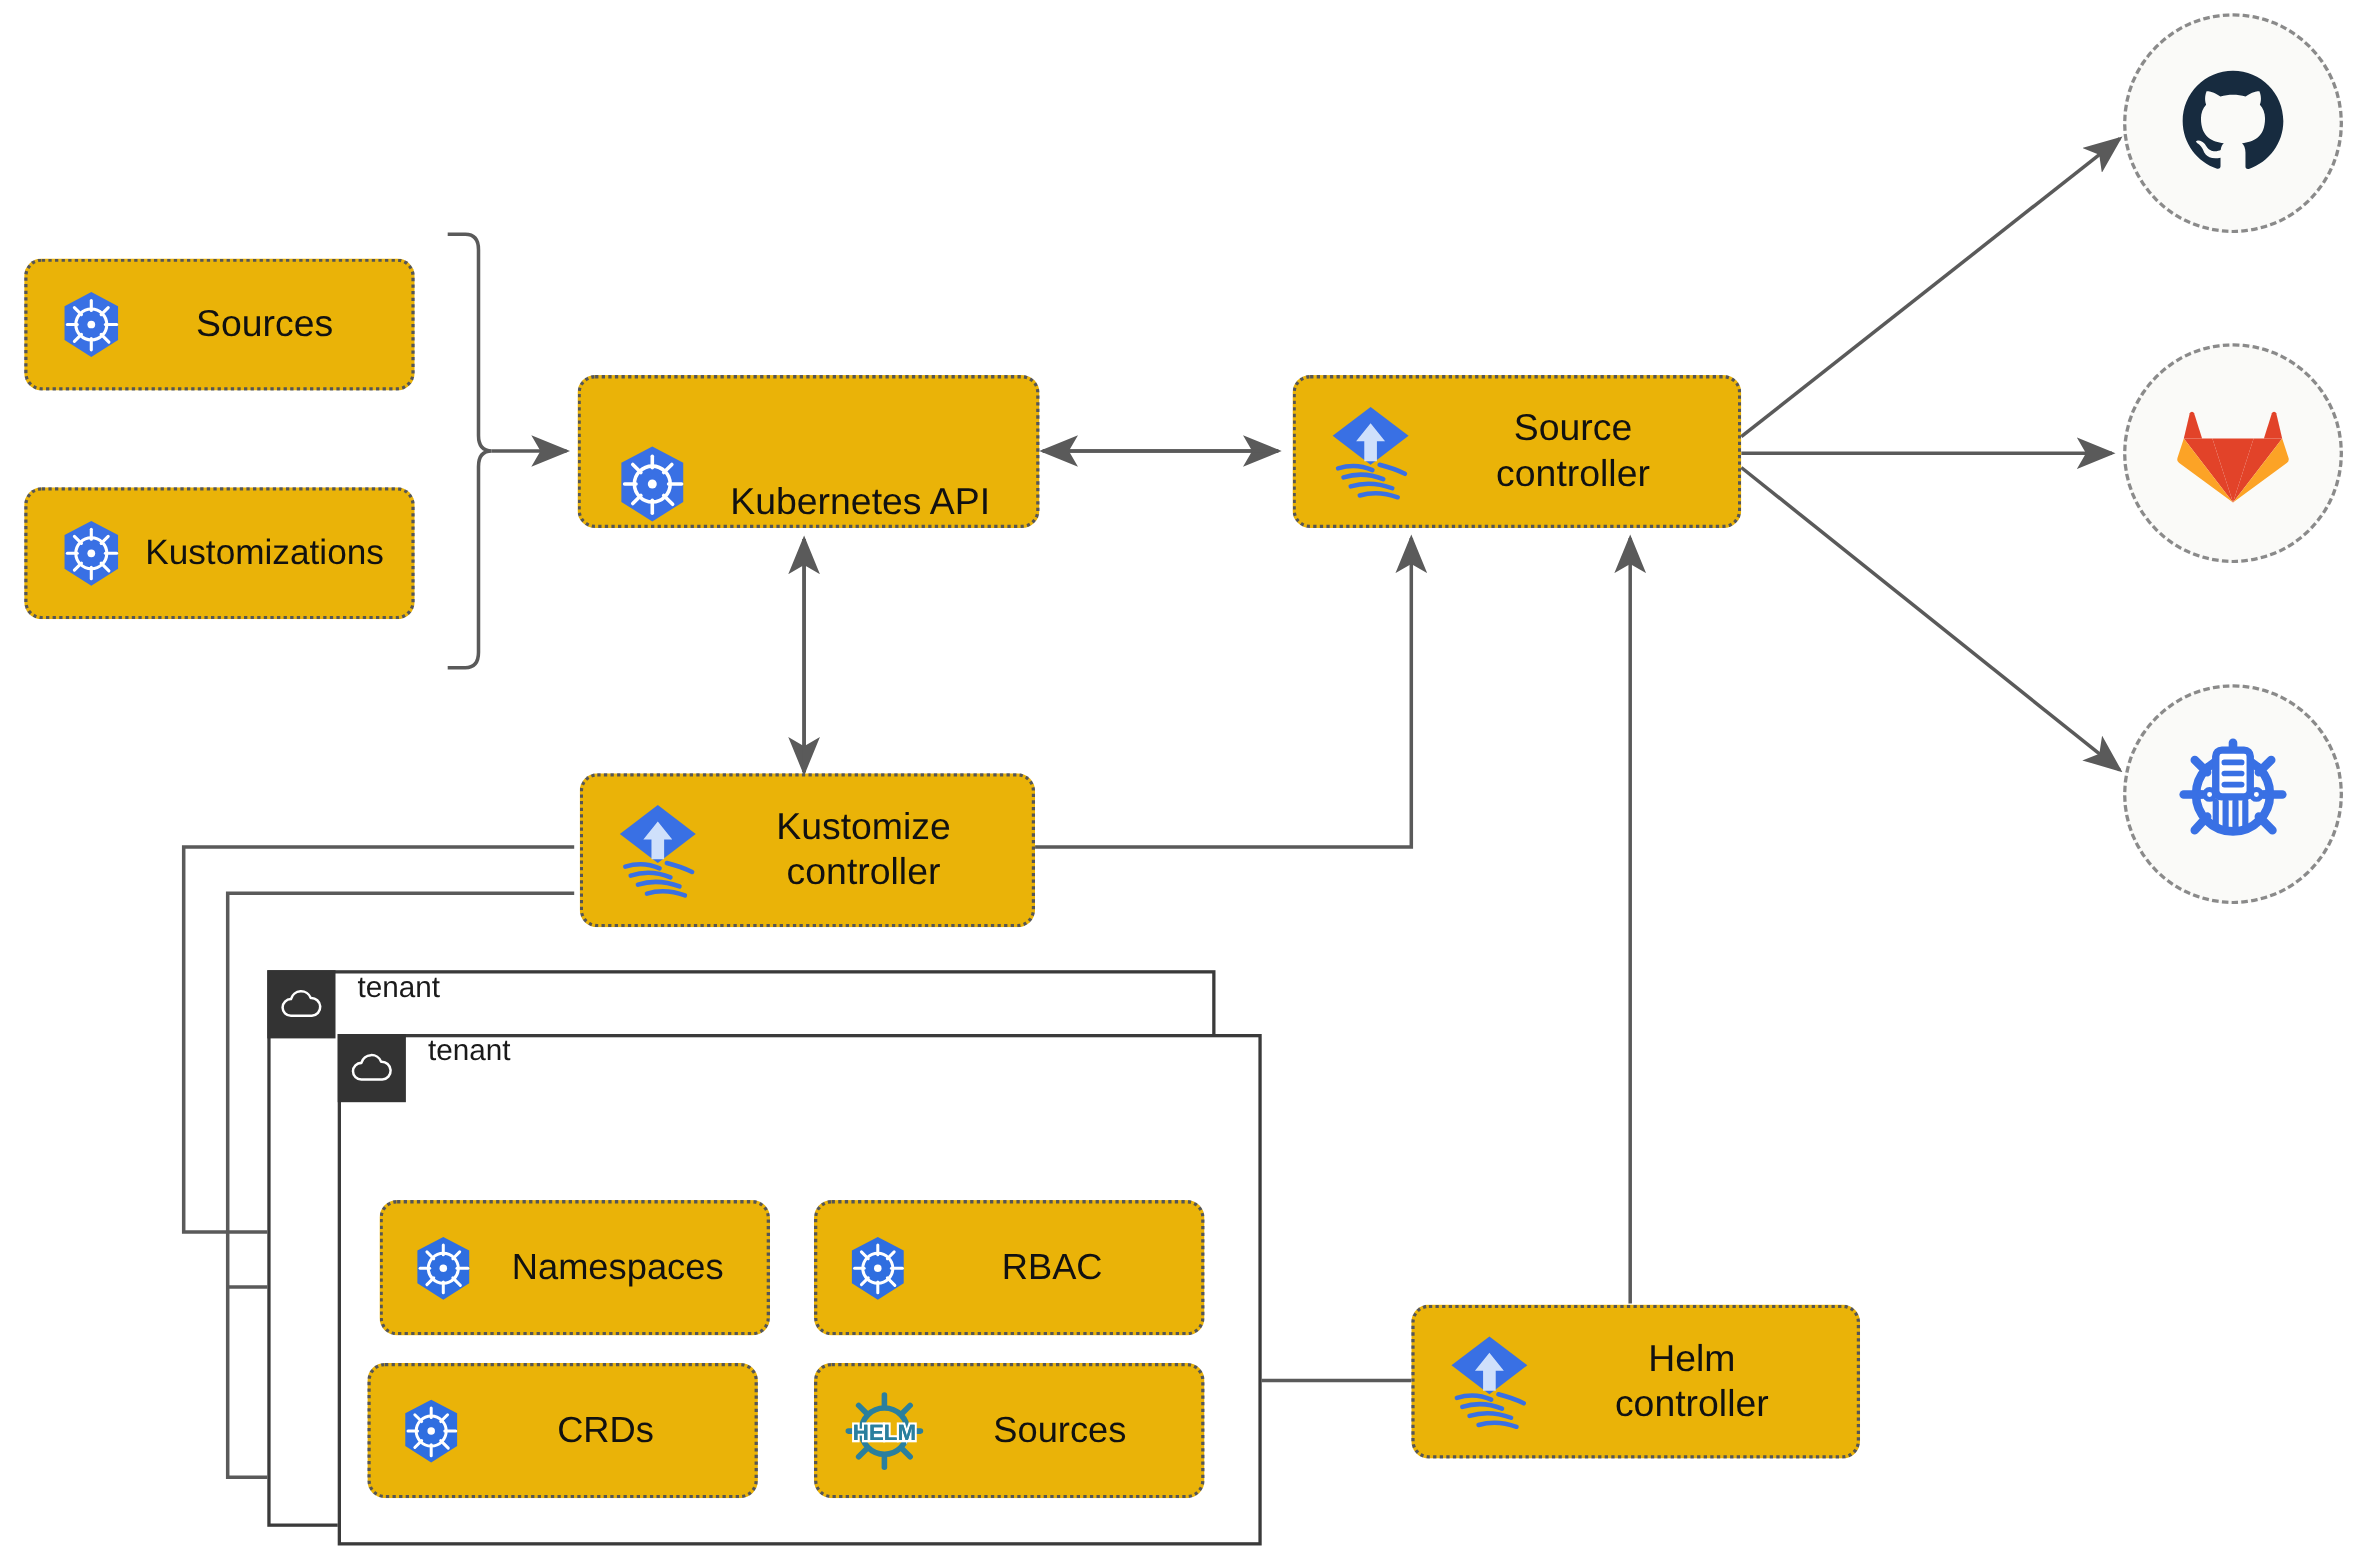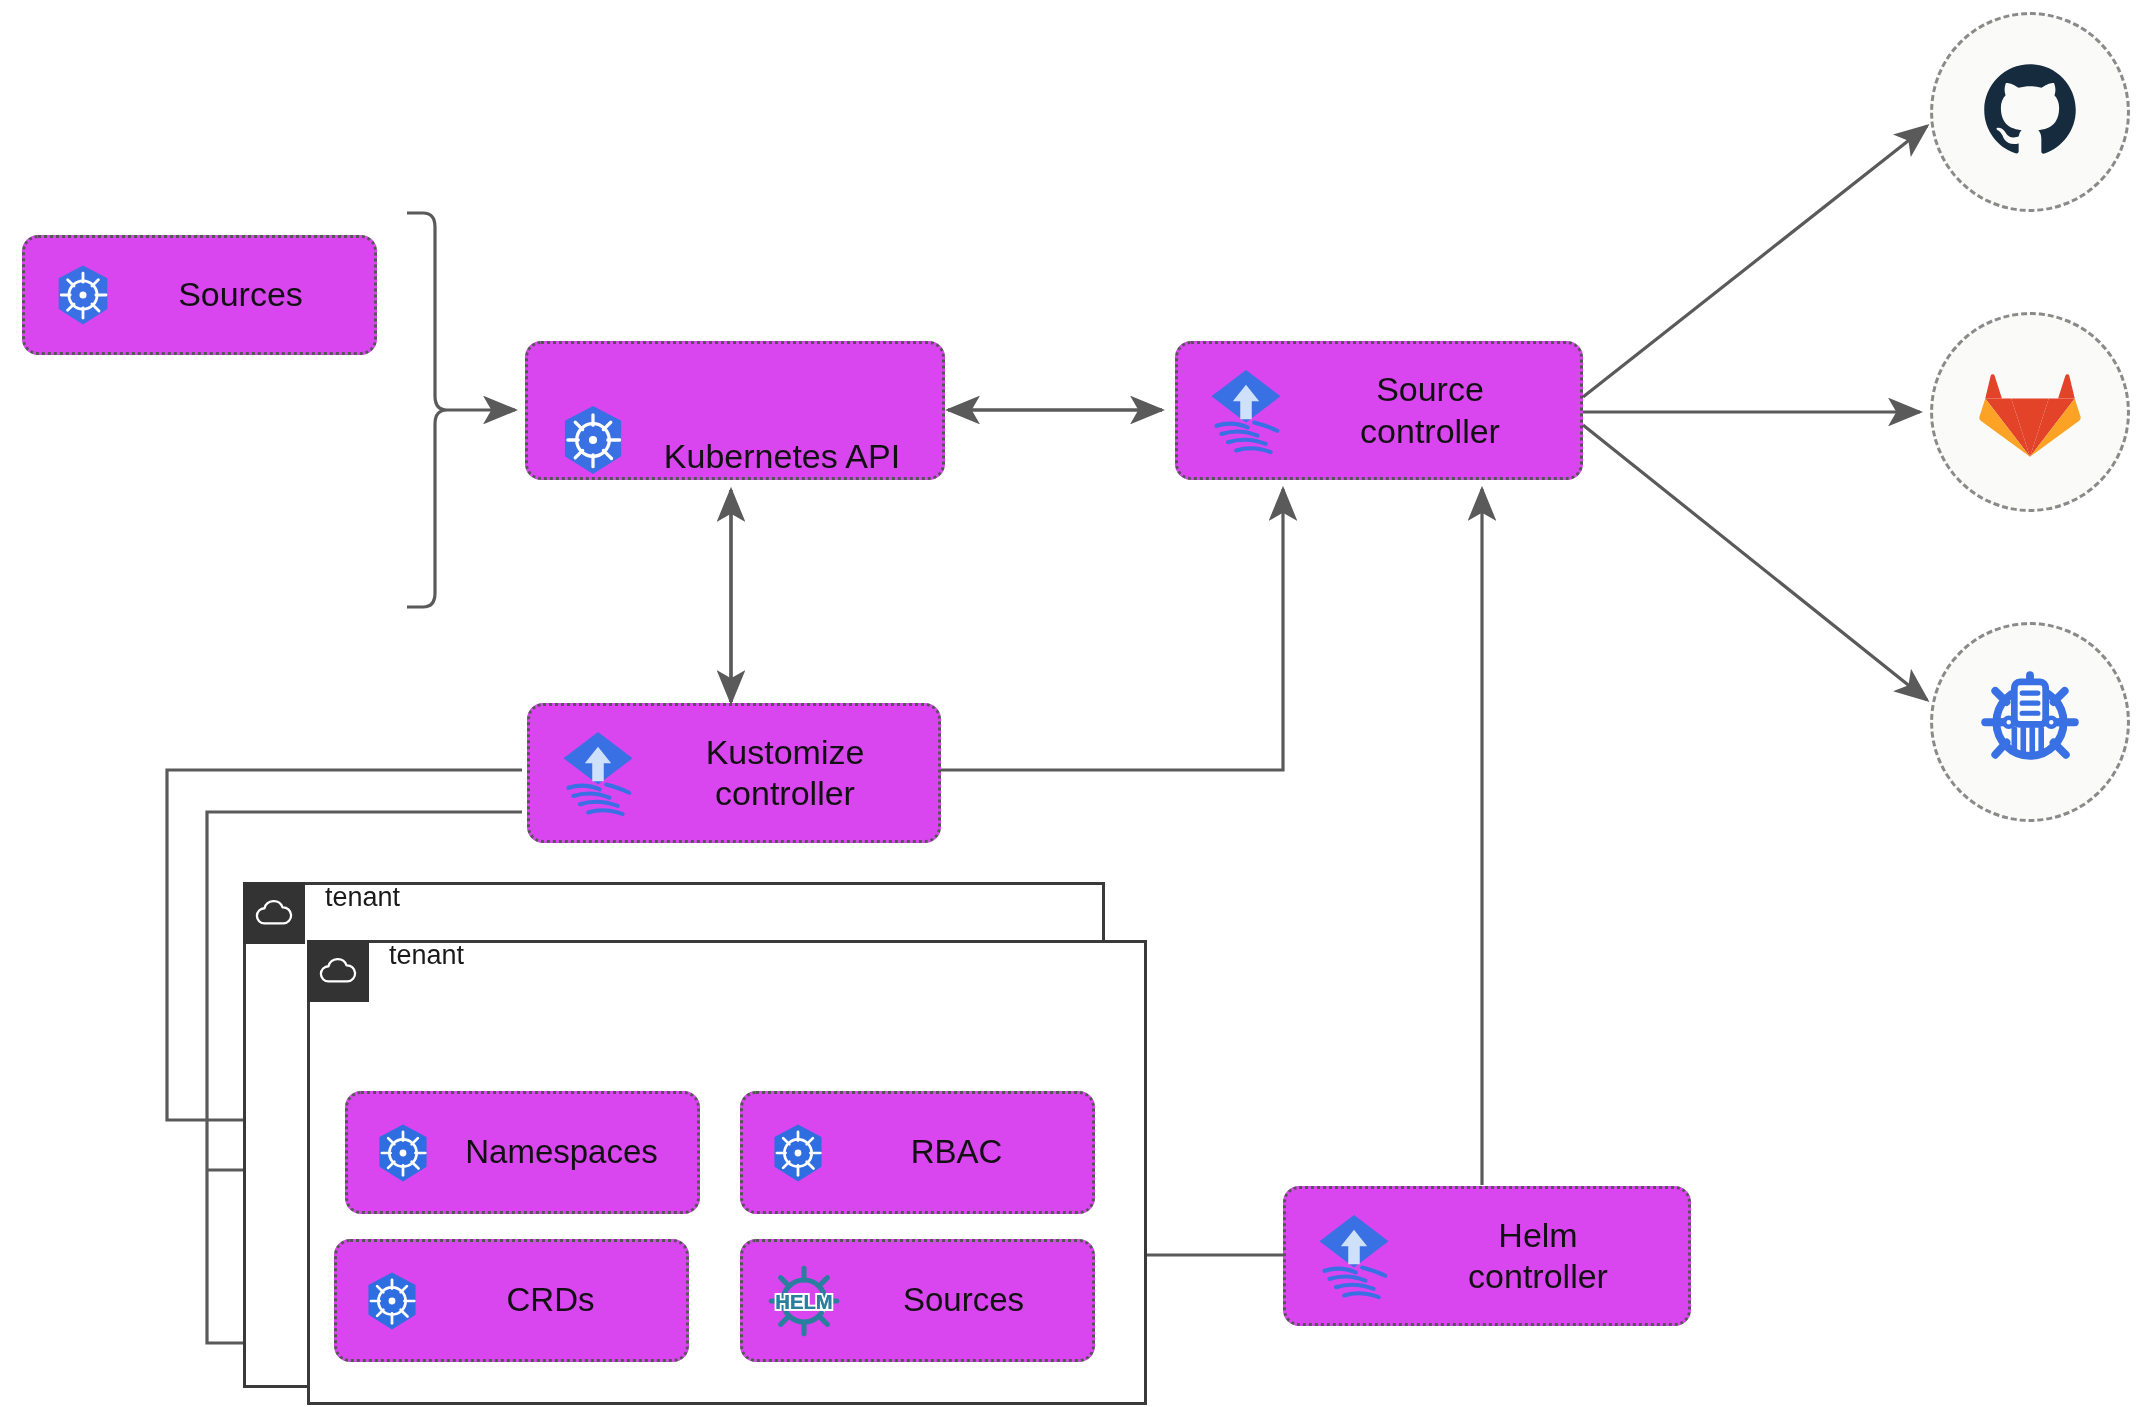--- a/index.html
+++ b/index.html
@@ -2,21 +2,21 @@
 <html><head>
 <meta charset="utf-8">
 <style>
   html,body{margin:0;padding:0;background:#ffffff;}
   body{width:2144px;height:1407px;font-family:"Liberation Sans",sans-serif;overflow:hidden;}
   #stage{position:relative;width:2144px;height:1407px;}
 
   
   .node{
     position:absolute;
-    background:#d946ef;
+    background:#eab308;
     border:3px dotted #555555;
     border-radius:16px;
     display:flex;
     align-items:center;
     box-sizing:border-box;
   }
   .node .ico{flex:0 0 auto;display:flex;align-items:center;justify-content:center;}
   .node .lbl{
     flex:1 1 auto;
     text-align:center;
@@ -118,20 +118,40 @@
           <line x1="26" y1="26" x2="36" y2="36"></line>
             <line x1="64" y1="64" x2="75" y2="75"></line>
           <line x1="74" y1="26" x2="64" y2="36"></line>
             <line x1="36" y1="64" x2="26" y2="74"></line>
         </g>
       </svg>
     </span>
     <span class="lbl">Sources</span>
   </div>
 
+  <div class="node" style="left:22px;top:443px;width:355px;height:120px;">
+    <span class="ico" style="margin-left:26px;">
+      <svg width="64" height="64" viewBox="0 0 100 100">
+        <polygon points="50,4 88,24 88,72 50,96 12,72 12,24" fill="#3970e4"></polygon>
+        <g stroke="#ffffff" stroke-width="4.4" fill="none" stroke-linecap="round">
+          <circle cx="50" cy="50" r="22"></circle>
+          <circle cx="50" cy="50" r="5.5" fill="#ffffff" stroke="none"></circle>
+          <line x1="50" y1="16" x2="50" y2="30"></line>
+            <line x1="50" y1="70" x2="50" y2="86"></line>
+          <line x1="16" y1="50" x2="30" y2="50"></line>
+            <line x1="70" y1="50" x2="86" y2="50"></line>
+          <line x1="26" y1="26" x2="36" y2="36"></line>
+            <line x1="64" y1="64" x2="75" y2="75"></line>
+          <line x1="74" y1="26" x2="64" y2="36"></line>
+            <line x1="36" y1="64" x2="26" y2="74"></line>
+        </g>
+      </svg>
+    </span>
+    <span class="lbl" style="font-size:32px;">Kustomizations</span>
+  </div>
 
   <div class="node" style="left:525px;top:341px;width:420px;height:139px;align-items:flex-end;">
     <span class="ico" style="margin-left:28px;">
       <svg width="74" height="74" viewBox="0 0 100 100">
         <polygon points="50,4 88,24 88,72 50,96 12,72 12,24" fill="#3970e4"></polygon>
         <g stroke="#ffffff" stroke-width="4.4" fill="none" stroke-linecap="round">
           <circle cx="50" cy="50" r="22"></circle>
           <circle cx="50" cy="50" r="5.5" fill="#ffffff" stroke="none"></circle>
           <line x1="50" y1="16" x2="50" y2="30"></line>
             <line x1="50" y1="70" x2="50" y2="86"></line>

